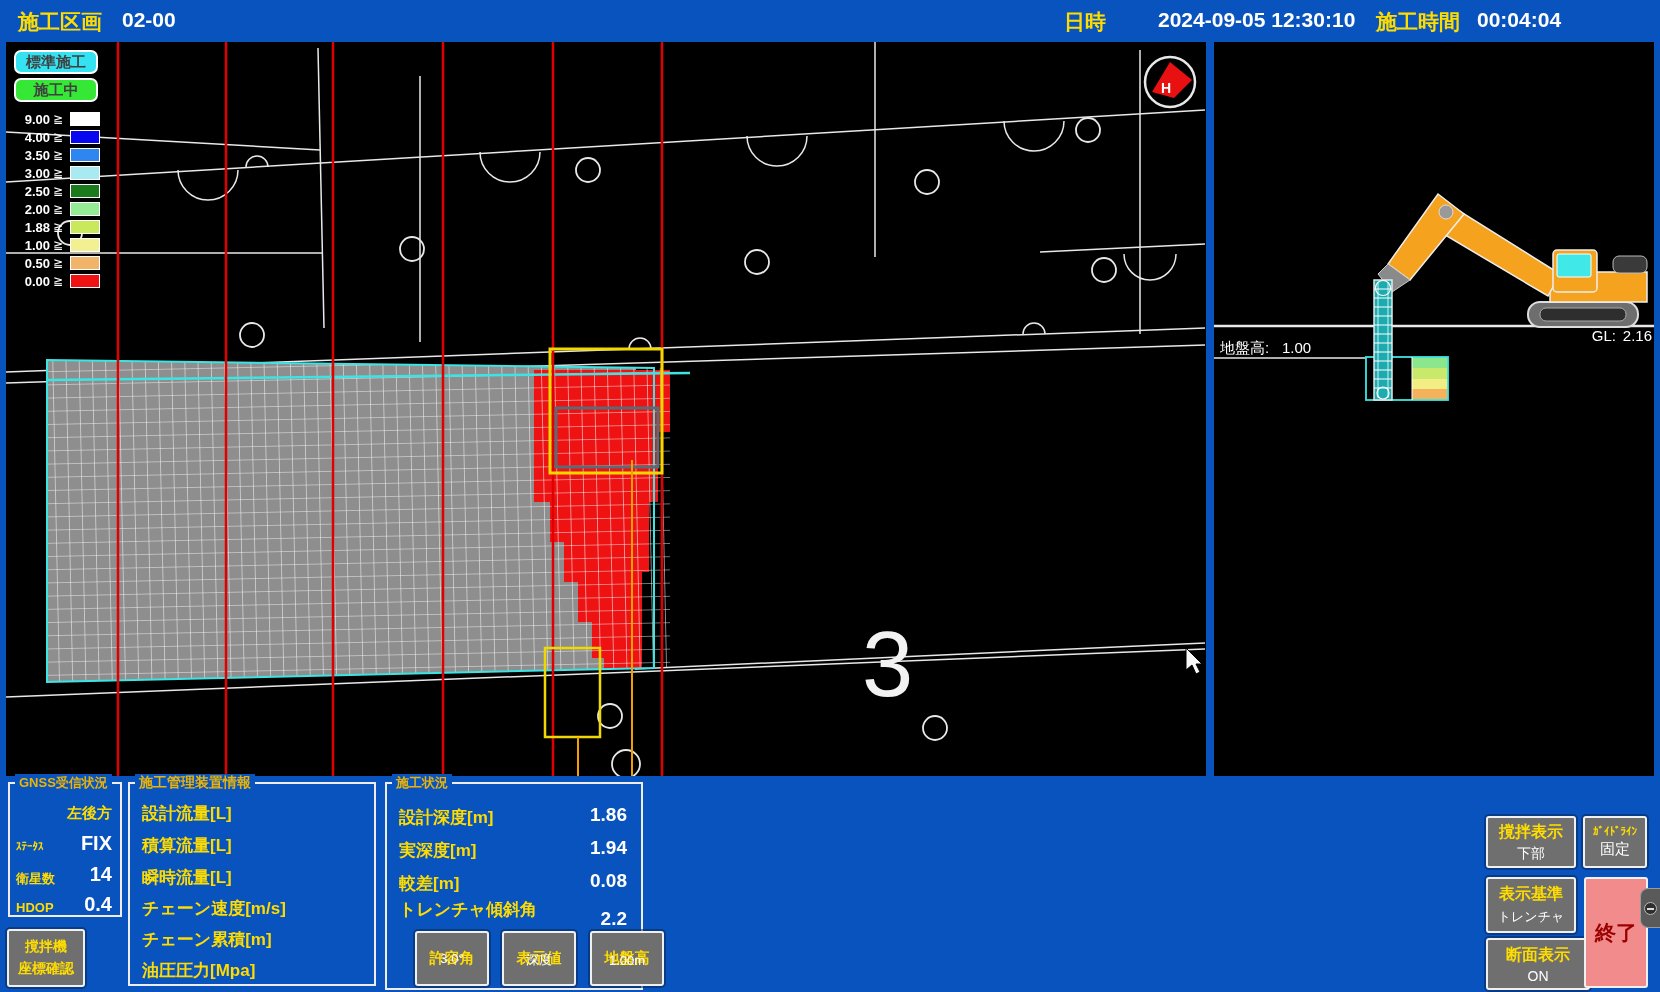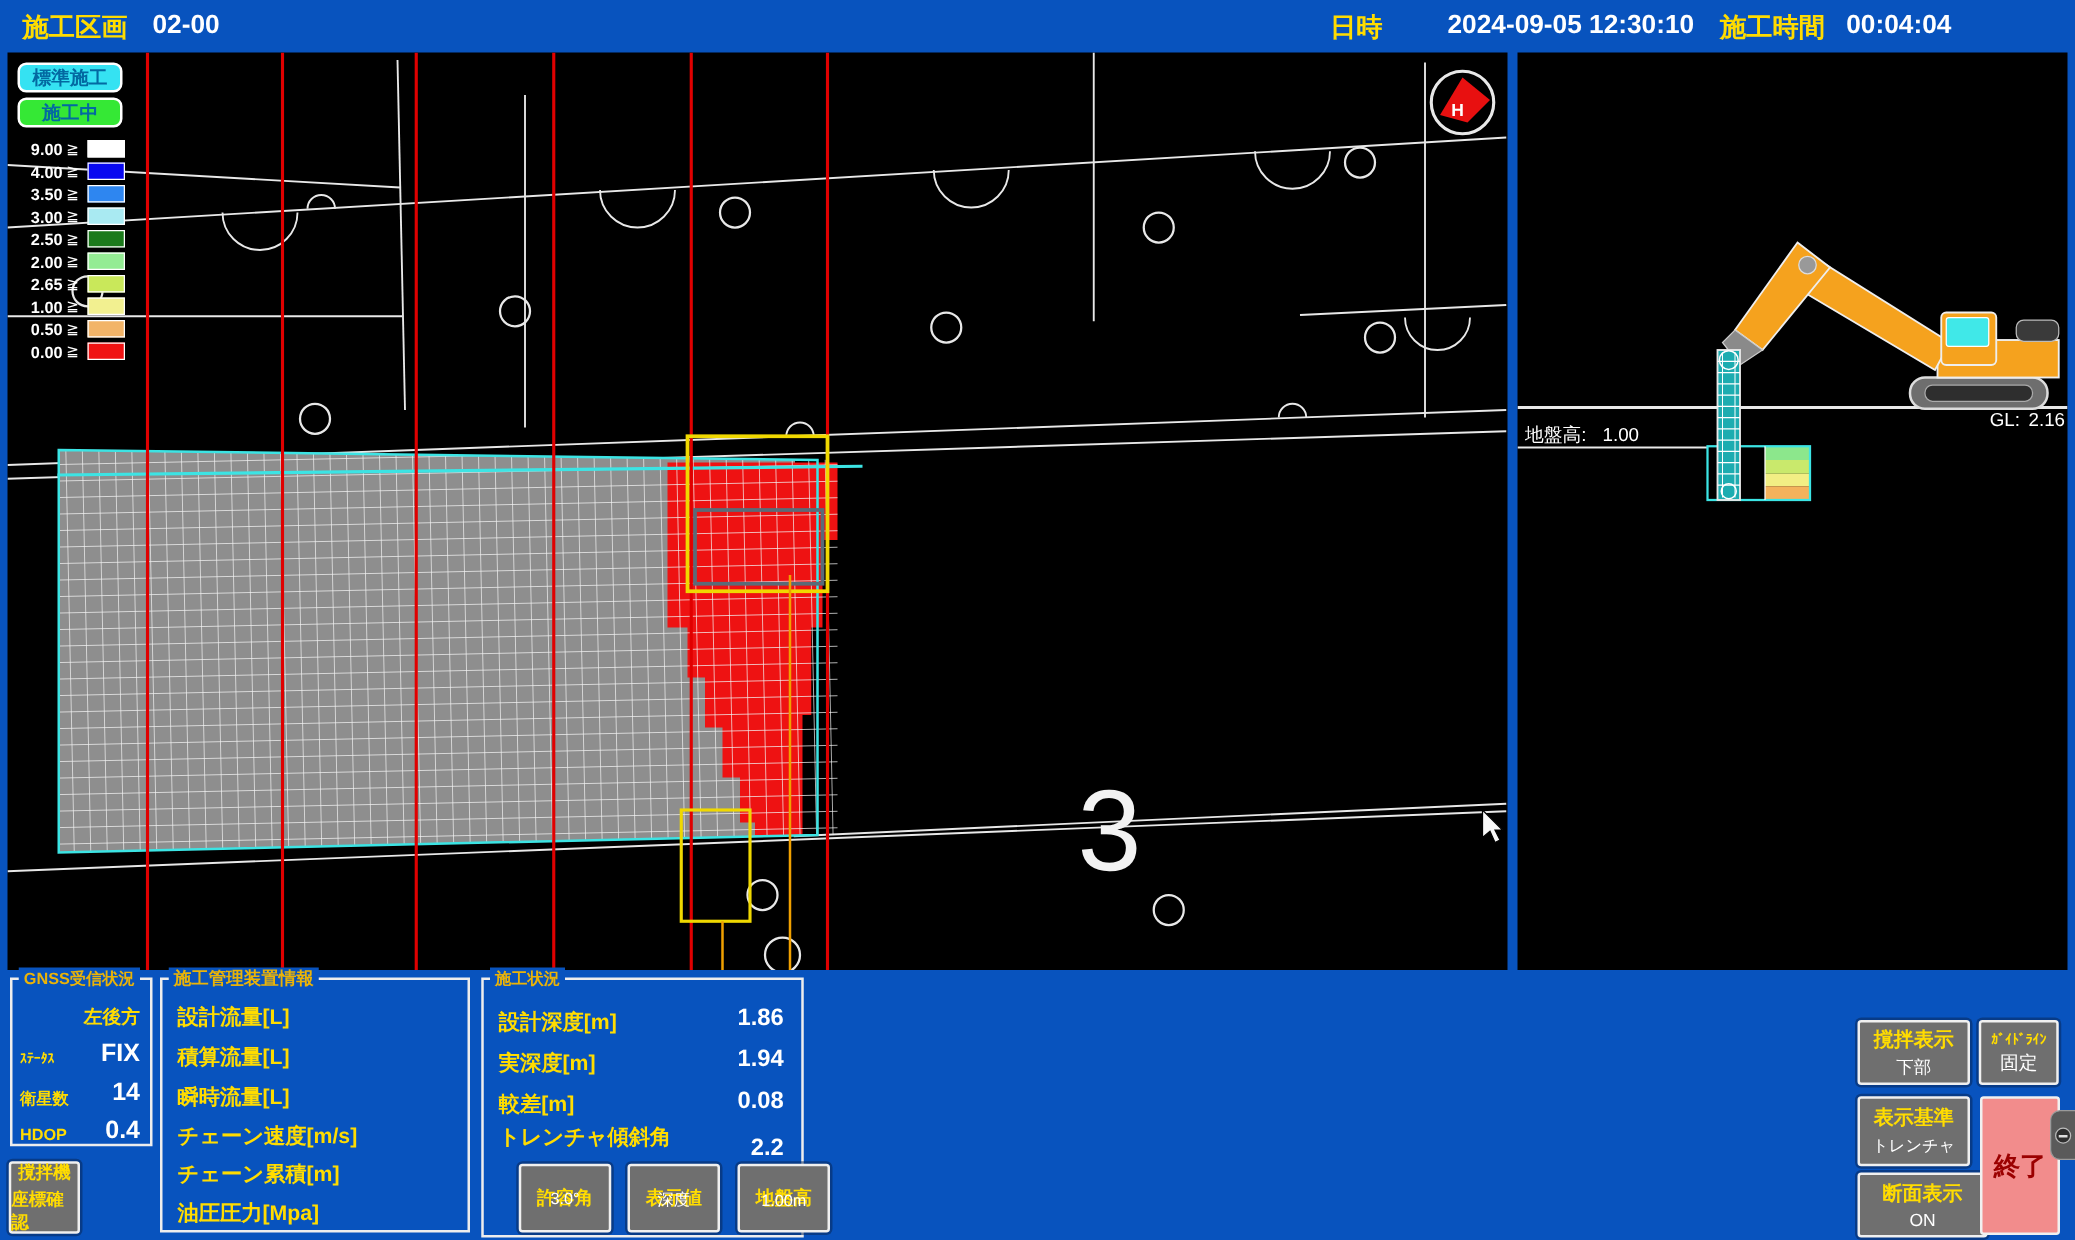--- a/index.html
+++ b/index.html
@@ -20,21 +20,21 @@
 
   
   .canvas{position:absolute;background:#000;}
   .canvas.left{left:6px;top:42px;width:1200px;height:734px;}
   .canvas.right{left:1214px;top:42px;width:440px;height:734px;}
   .canvas svg{position:absolute;left:0;top:0;}
 
   
   .legend-wrap{position:absolute;left:8px;top:8px;}
   .mode-btn{width:84px;height:24px;border:2px solid #fff;border-radius:7px;
-    display:flex;align-items:center;justify-content:center;color:#0369a1;
+    display:flex;align-items:center;justify-content:center;color:#404040;
     font-size:15px;font-weight:bold;margin-bottom:4px;cursor:default;}
   .legend{margin-top:8px;}
   .lrow{display:flex;align-items:center;height:18px;}
   .lval{width:36px;text-align:right;color:#fff;font-size:13px;font-weight:bold;}
   .lop{width:16px;text-align:center;color:#fff;font-size:12px;}
   .lsw{width:30px;height:14px;border:1px solid #fff;margin-left:4px;}
 
   
   .fset{position:absolute;border:2px solid #EDEDED;}
   .fset .ftitle{position:absolute;top:-10px;left:5px;background:var(--background-blue);
@@ -185,21 +185,21 @@
             <span class="lval">2.50</span>
             <span class="lop">≧</span>
             <span class="lsw" style="background-color: rgb(27, 122, 27);"></span>
           </div>
         <div class="lrow">
             <span class="lval">2.00</span>
             <span class="lop">≧</span>
             <span class="lsw" style="background-color: rgb(147, 236, 147);"></span>
           </div>
         <div class="lrow">
-            <span class="lval">2.65</span>
+            <span class="lval">1.88</span>
             <span class="lop">≧</span>
             <span class="lsw" style="background-color: rgb(201, 232, 90);"></span>
           </div>
         <div class="lrow">
             <span class="lval">1.00</span>
             <span class="lop">≧</span>
             <span class="lsw" style="background-color: rgb(242, 240, 144);"></span>
           </div>
         <div class="lrow">
             <span class="lval">0.50</span>
@@ -261,21 +261,21 @@
     <span class="ftitle">GNSS受信状況</span>
     <span class="lbl" style="right:8px;top:20px;font-size:15px">左後方</span>
     <span class="lbl" style="left:6px;top:56px;font-size:11px">ｽﾃｰﾀｽ</span>
     <span class="val" style="right:8px;top:48px;font-size:20px">FIX</span>
     <span class="lbl" style="left:6px;top:86px;font-size:13px">衛星数</span>
     <span class="val" style="right:8px;top:79px;font-size:20px">14</span>
     <span class="lbl" style="left:6px;top:116px;font-size:13px">HDOP</span>
     <span class="val" style="right:8px;top:109px;font-size:20px">0.4</span>
   </div>
 
-  <div class="gbtn" style="left:7px;top:929px;width:57px;height:58px">
+  <div class="gbtn" style="left:7px;top:929px;width:78px;height:58px">
     <span class="b-top" style="font-size:14px">撹拌機</span>
     <span class="b-top" style="font-size:14px;margin-top:4px">座標確認</span>
   </div>
 
   <div class="fset" style="left:128px;top:782px;width:248px;height:204px">
     <span class="ftitle" style="font-size:14px">施工管理装置情報</span>
     <span class="lbl" style="left:12px;top:18px;font-size:17px">設計流量[L]</span>
     <span class="lbl" style="left:12px;top:50px;font-size:17px">積算流量[L]</span>
     <span class="lbl" style="left:12px;top:82px;font-size:17px">瞬時流量[L]</span>
     <span class="lbl" style="left:12px;top:113px;font-size:17px">チェーン速度[m/s]</span>

